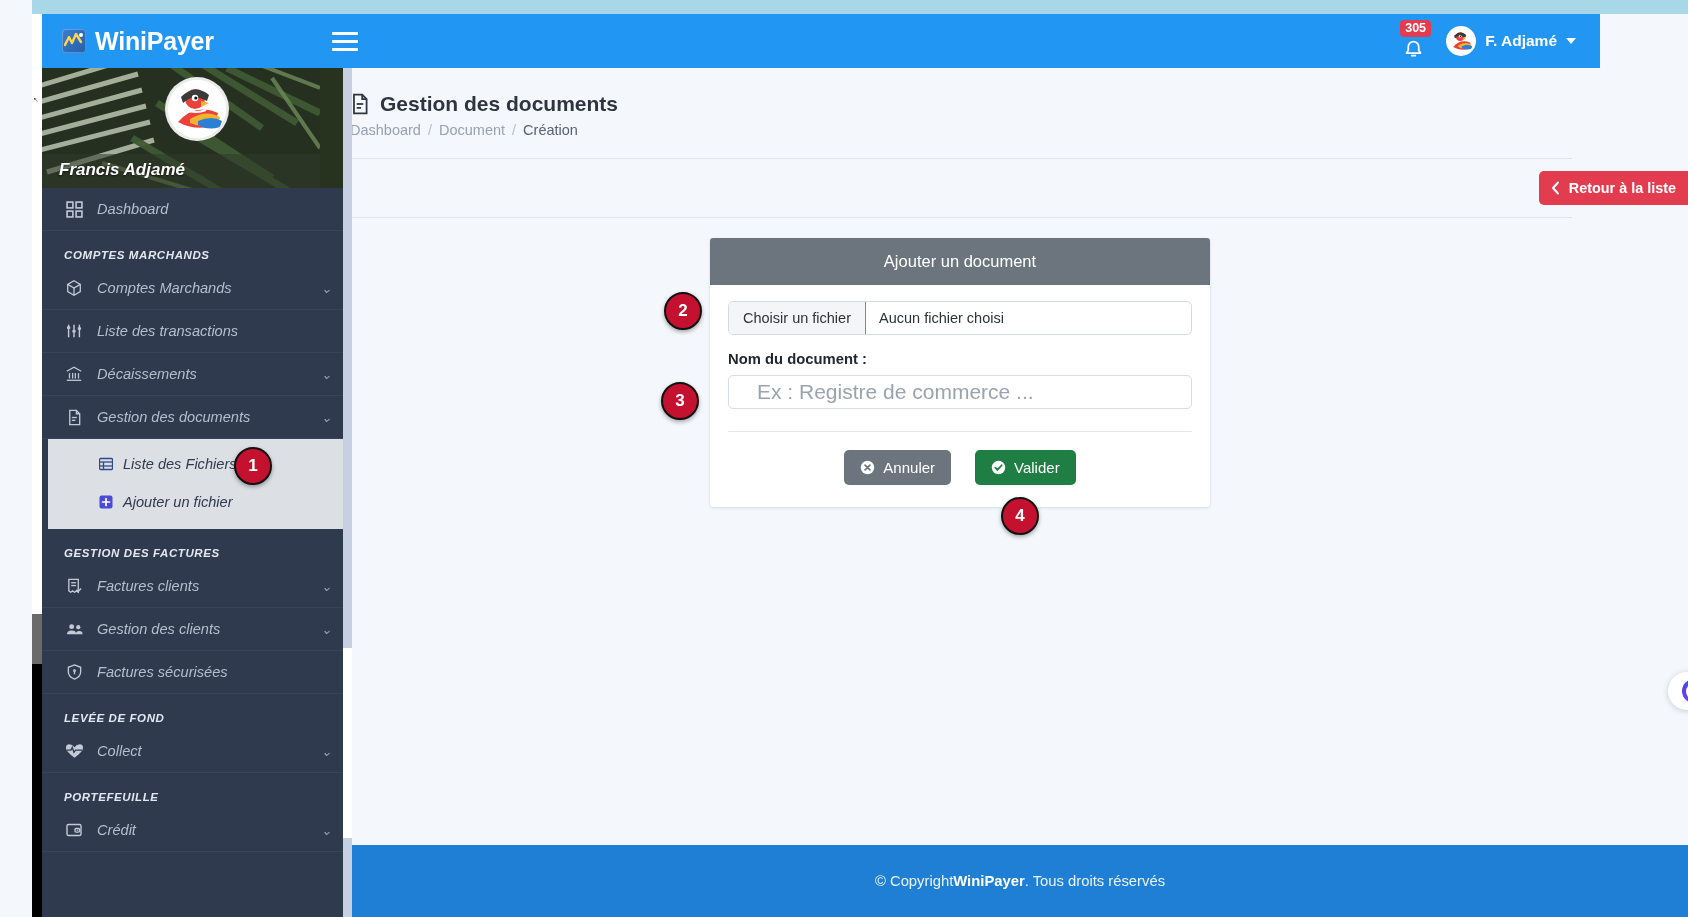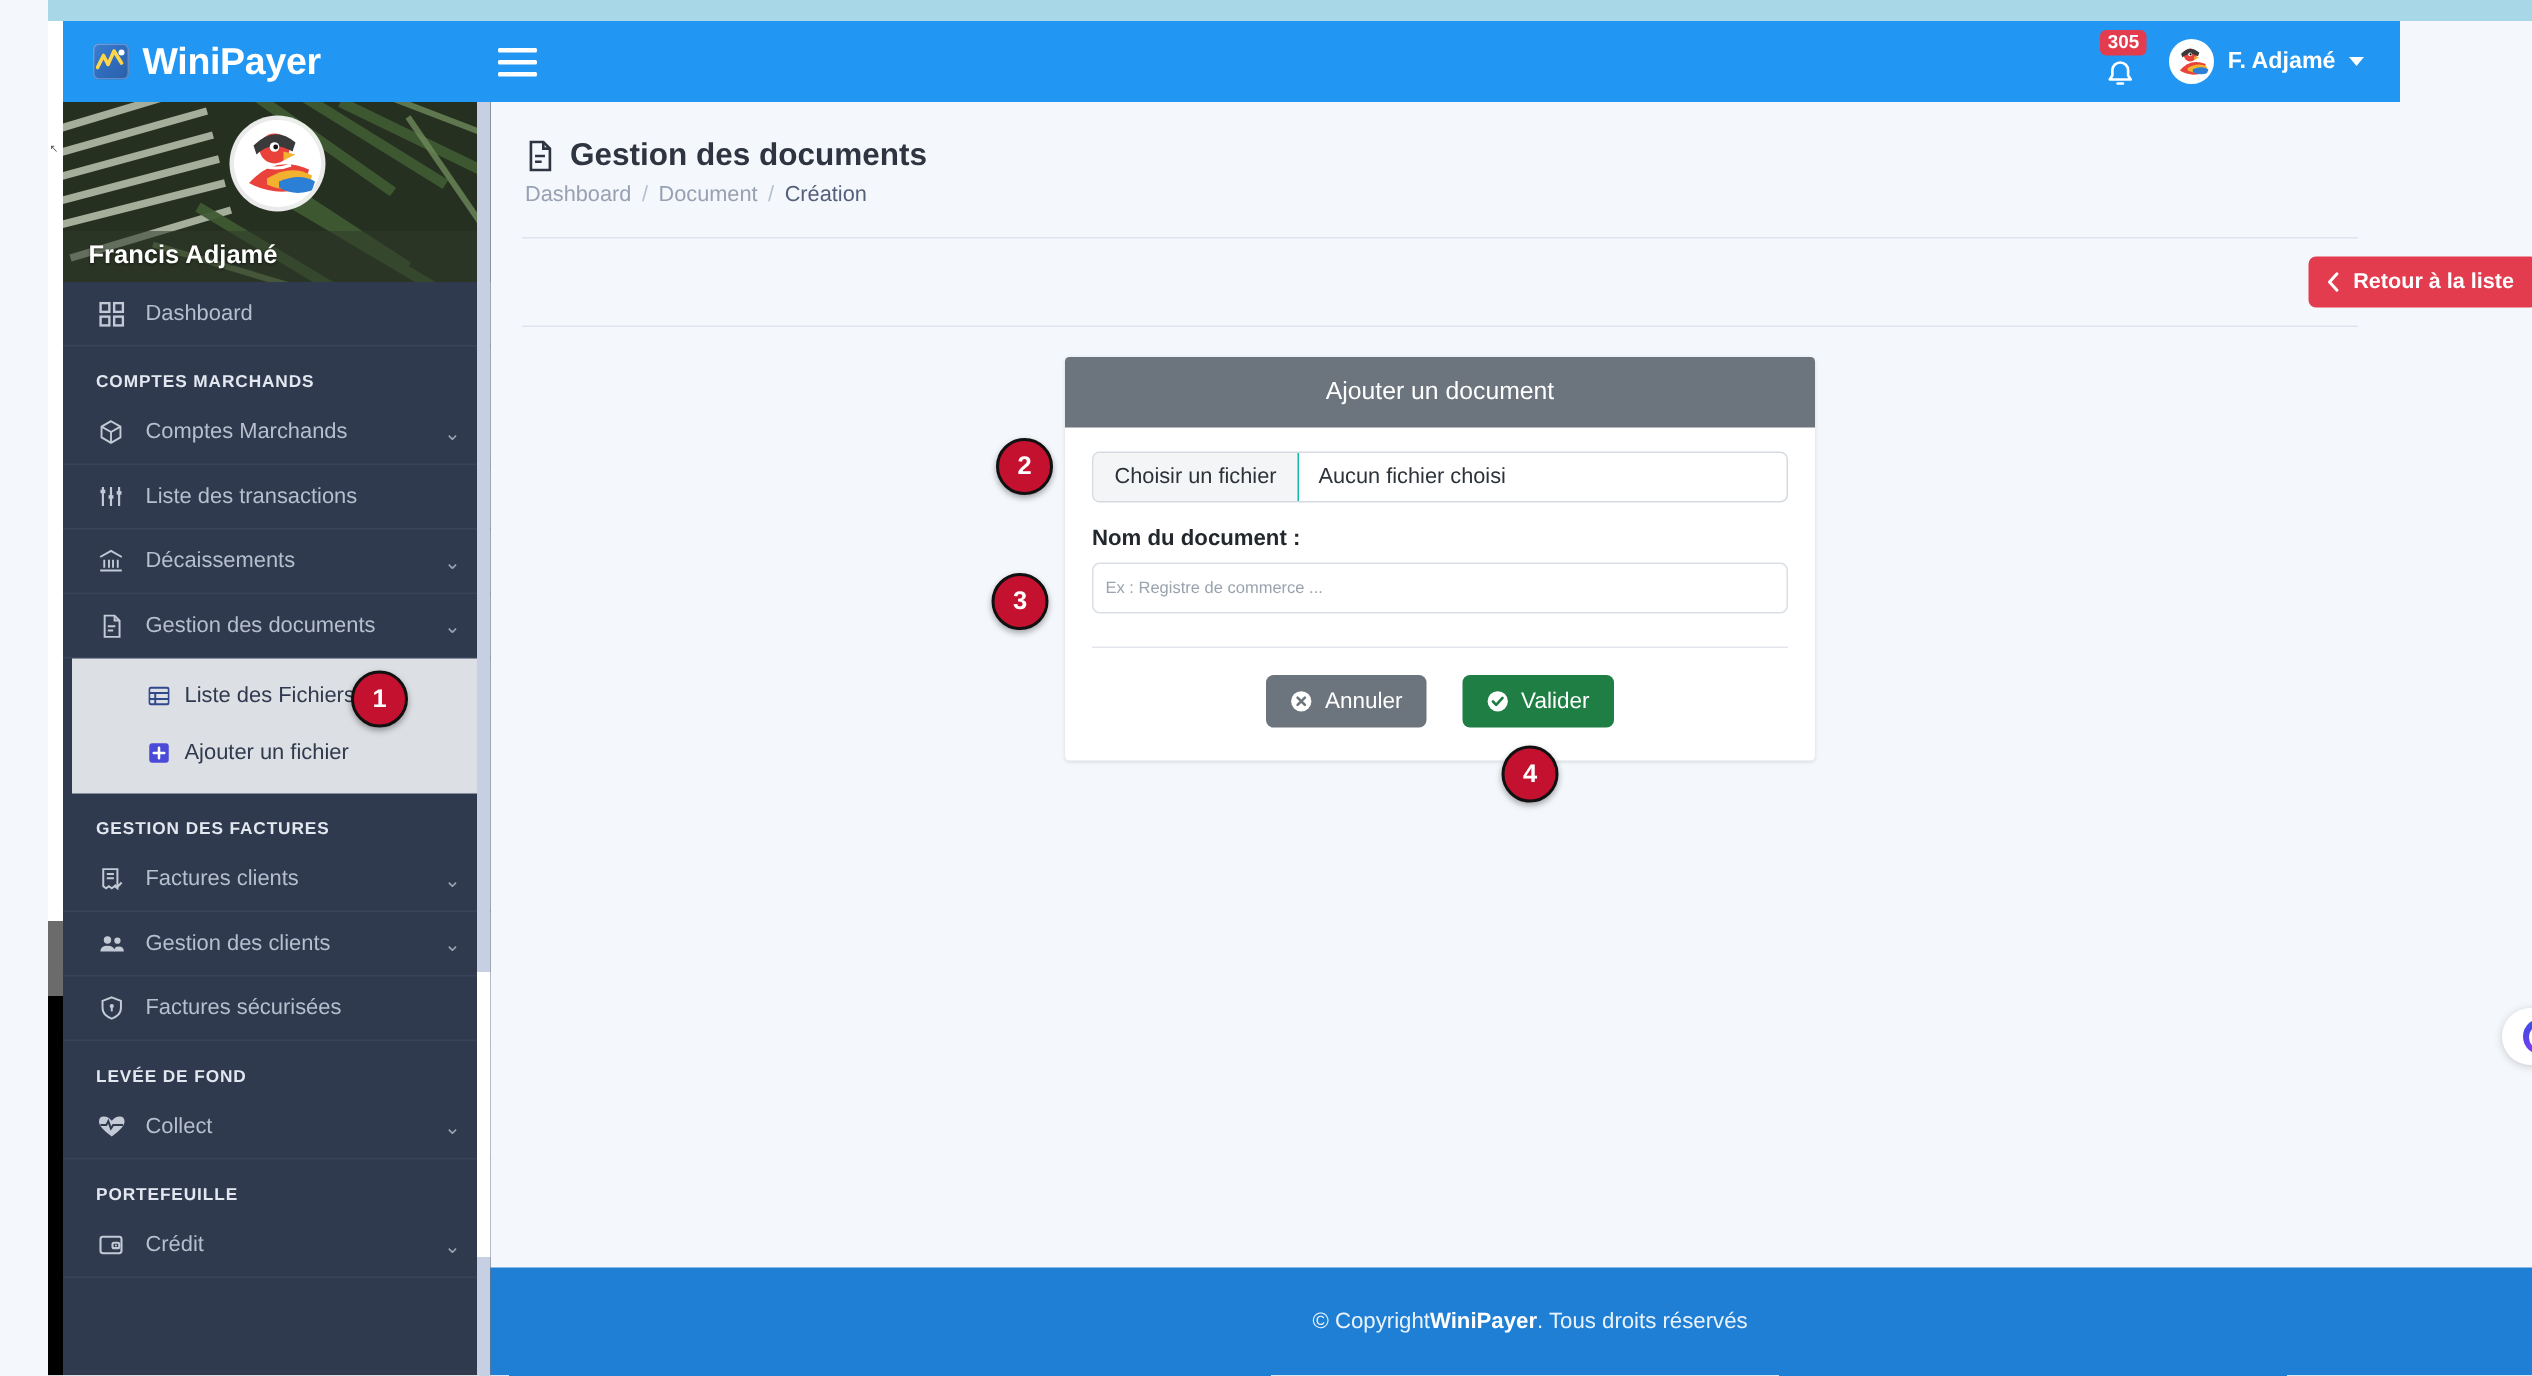--- a/index.html
+++ b/index.html
@@ -48,22 +48,22 @@
   .avatar {
     width:30px; height:30px; border-radius:50%; overflow:hidden;
     background:#fff; border:2px solid #fff; position:relative; flex:0 0 auto;
   }
   .avatar .bird { position:absolute; inset:0; }
   .user-name { color:#fff; font-size:15.5px; font-weight:bold; }
   .caret-down { width:0;height:0;border-left:5px solid transparent;border-right:5px solid transparent;border-top:6px solid #fff; }
 
   
   .sidebar {
-    position:absolute; left:10px; top:68px; width:285px; height:849px;
-    background:#2f3a4f; z-index:15; overflow:hidden;
+    position:absolute; left:10px; top:68px; width:310px; height:849px;
+    background:#2f3a4f; z-index:15; overflow:hidden;font-style:italic;
   }
   .sb-hero { position:relative; height:120px; overflow:hidden; }
   .sb-hero-bg { position:absolute; inset:0; background:#27331f; }
   .sb-hero-bg svg { position:absolute; inset:0; }
   .sb-hero-avatar {
     position:absolute; left:50%; top:12px; transform:translateX(-50%);
     width:58px; height:58px; border-radius:50%; background:#fff; overflow:hidden;
     box-shadow:0 0 0 3px rgba(255,255,255,.9);
   }
   .sb-hero-name {
@@ -119,21 +119,21 @@
     display:flex; border:1px solid #d5dae1; border-radius:5px; overflow:hidden; height:34px; align-items:stretch; background:#fff;
   }
   .file-btn {
     background:#f4f5f7; border-right:1px solid #14b8a6; padding:0 14px;
     display:flex; align-items:center; font-size:14.5px; color:#2d3339; cursor:pointer;
   }
   .file-name { display:flex; align-items:center; padding-left:13px; font-size:14.5px; color:#2d3339; }
   .field-gap { height:16px; }
   .text-input {
     width:100%; height:34px; border:1px solid #d9dee5; border-radius:5px;
-    padding:0 8px; font-size:11px; color:#2d3339; font-family:"Liberation Sans",sans-serif; outline:none; background:#fff;
+    padding:0 28px; font-size:21px; color:#2d3339; font-family:"Liberation Sans",sans-serif; outline:none; background:#fff;
   }
   .text-input::placeholder { color:#9aa3ae; }
   .card-hr { margin:22px 0 0 0; border-top:1px solid #e3e7ed; }
   .card-actions { display:flex; justify-content:center; gap:24px; padding-top:18px; }
   .btn {
     border:none; border-radius:5px; color:#fff; font-size:15px; display:flex; align-items:center; gap:8px;
     padding:9px 16px; cursor:pointer; font-family:"Liberation Sans",sans-serif;
   }
   .btn-cancel { background:#6c757d; }
   .btn-validate { background:#1e7e44; }

